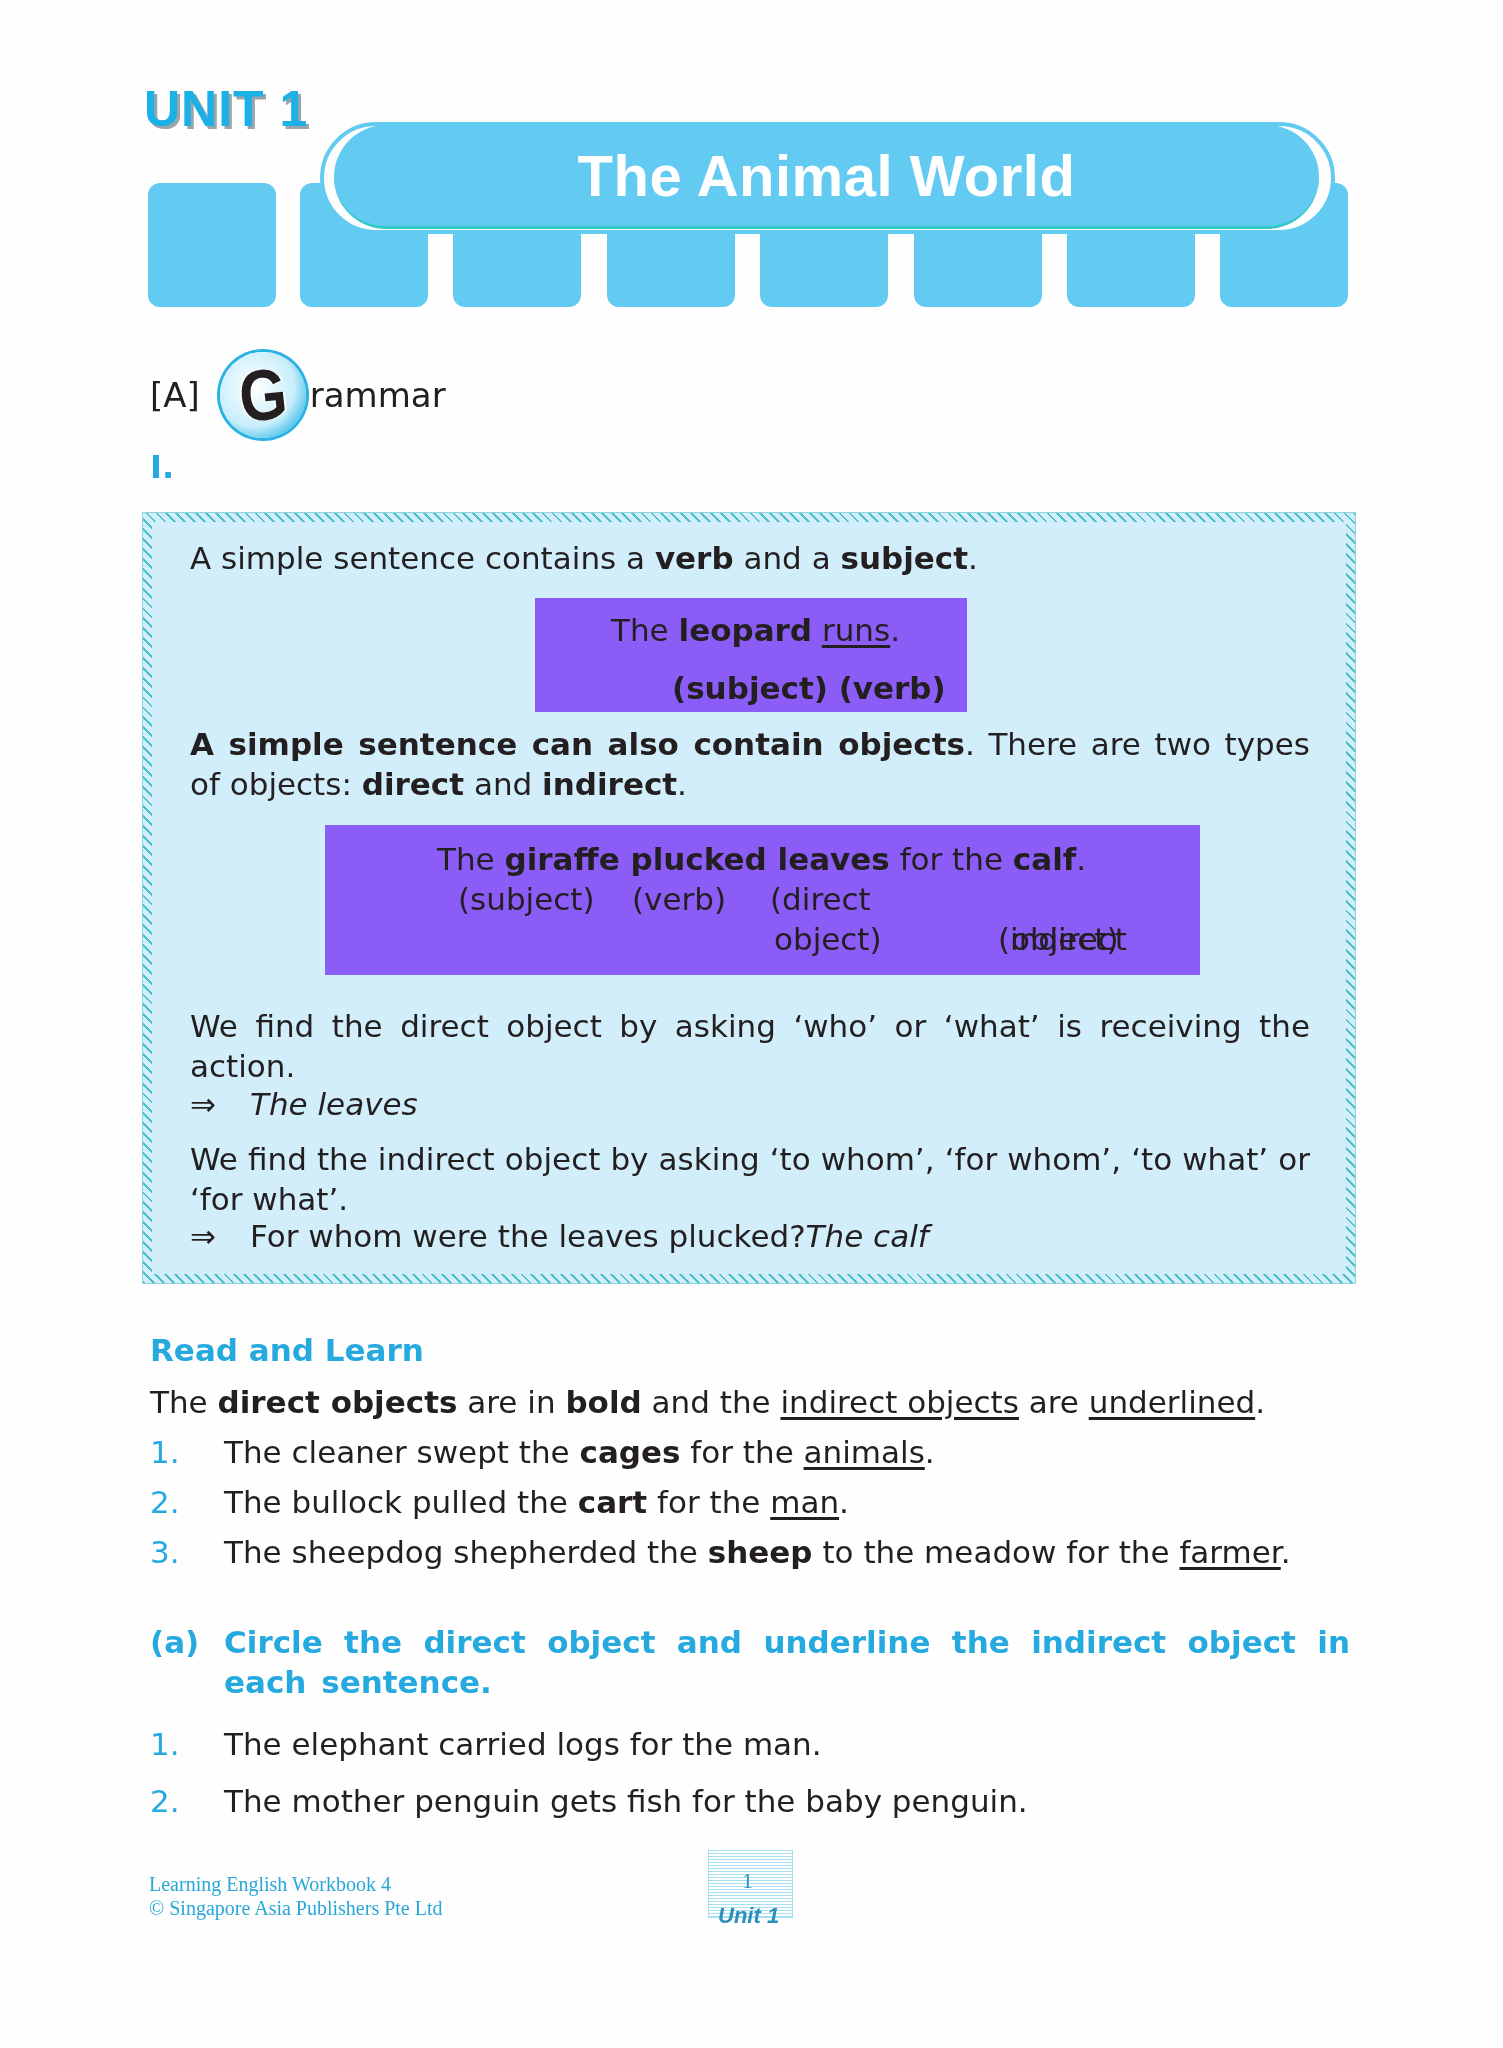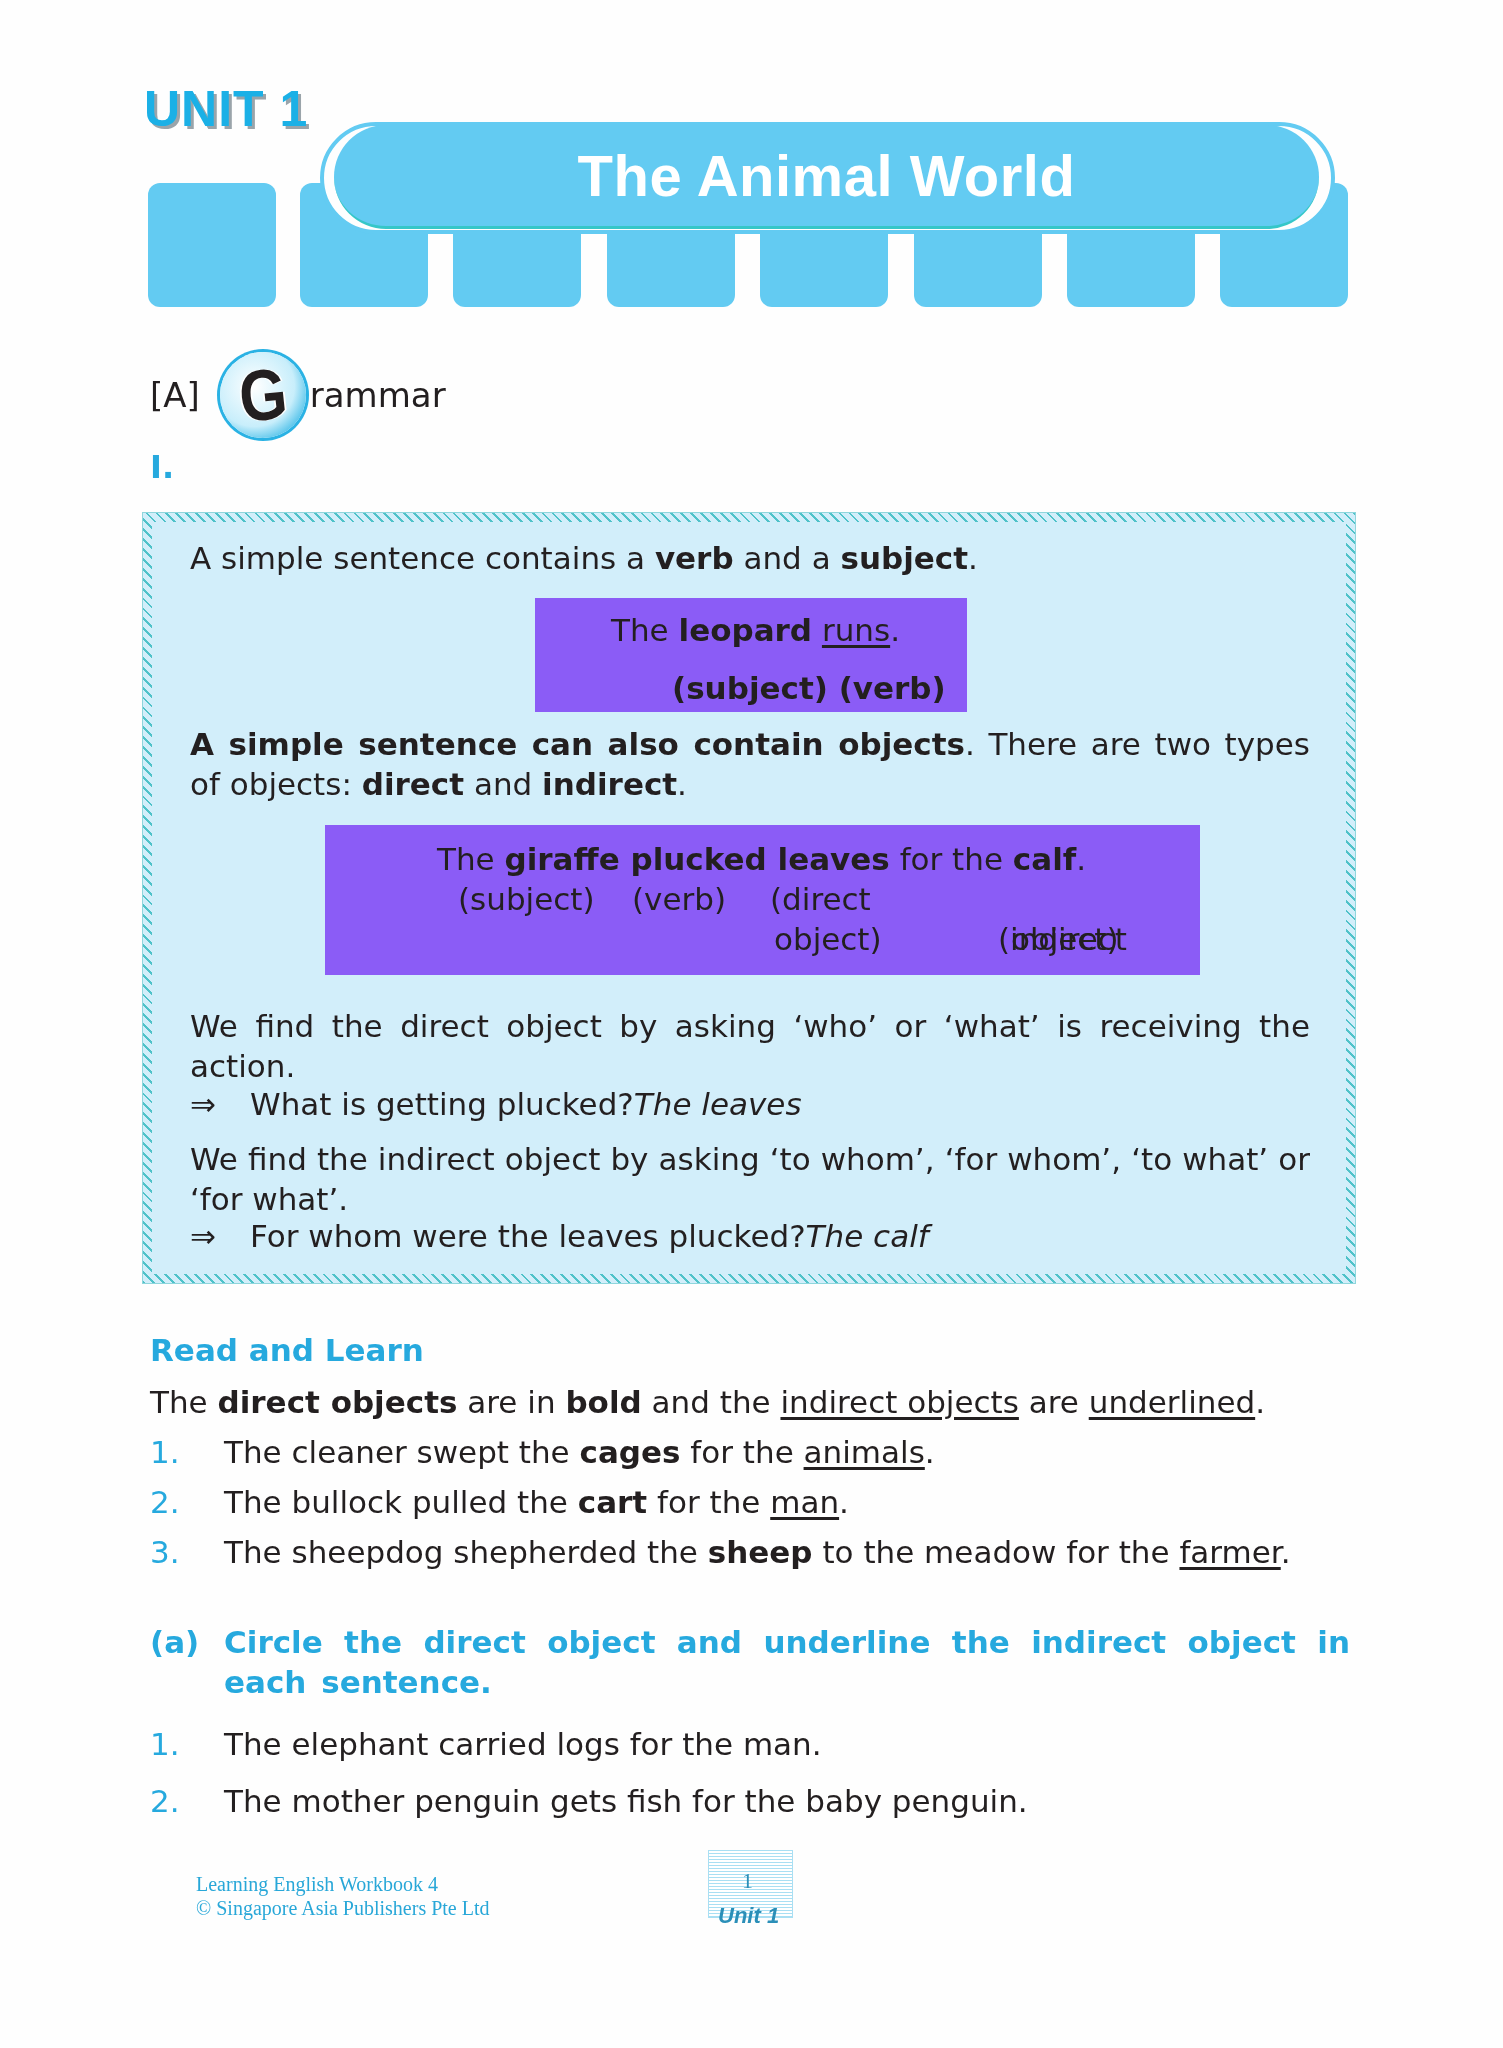--- a/index.html
+++ b/index.html
@@ -78,21 +78,21 @@
   .blue-head { position: absolute; left: 150px; font-size: 31px; font-weight: bold; color: #26a9de; }
   .plain { position: absolute; left: 150px; font-size: 31px; color: #231f20; }
   .list-item { position: absolute; left: 150px; font-size: 31px; display: flex; color: #231f20; }
   .list-item .n { width: 74px; color: #26a9de; }
 
   .exercise-head { position: absolute; left: 150px; top: 1622px; width: 1200px; font-size: 31px; font-weight: bold; color: #26a9de; display: flex; line-height: 40px; }
   .exercise-head .n { width: 74px; flex-shrink: 0; }
   .exercise-head .t { text-align: justify; text-align-last: left; word-spacing: 4px; }
 
   
-  .footer-text { position: absolute; left: 149px; top: 1872px; font-family: "Liberation Serif", serif; font-size: 20px; color: #28a7d8; line-height: 24px; margin-left: 47px; }
+  .footer-text { position: absolute; left: 149px; top: 1872px; font-family: "Liberation Serif", serif; font-size: 20px; color: #28a7d8; line-height: 24px; }
   .page-badge { position: absolute; left: 708px; top: 1850px; width: 85px; height: 68px;
     background: repeating-linear-gradient(0deg, #a9dff3 0 1px, #ffffff 1px 3px);
     border: 1px solid #a9dff3; }
   .page-num { position: absolute; left: 742px; top: 1868px; font-family: "Liberation Serif", serif; font-size: 22px; color: #2b8fb8; }
   .page-unit { position: absolute; left: 718px; top: 1903px; font-family: "Liberation Sans", sans-serif; font-style: italic; font-weight: bold; font-size: 22px; color: #2b8fb8; }
 </style>
 </head>
 <body>
 
 <div class="unit-label">UNIT 1</div>
@@ -140,21 +140,20 @@
   <div class="lbl" style="left:307px;top:54px;">(verb)</div>
   <div class="lbl" style="left:445px;top:54px;">(direct</div>
   <div class="lbl" style="left:449px;top:94px;">object)</div>
   <div class="lbl" style="left:673px;top:54px;margin-top:40px;">(indirect</div>
   <div class="lbl" style="left:686px;top:94px;">object)</div>
 </div>
 
 <div class="box-text justify" style="top:1006px;word-spacing:6px;">We find the direct object by asking ‘who’ or ‘what’ is receiving the action.</div>
 <div class="arrow-line" style="top:1086px;">
   <span class="arr">⇒</span>
-  <span>What is getting plucked? </span>
     <i>The leaves</i>
 </div>
 
 <div class="box-text justify" style="top:1139px;">We find the indirect object by asking ‘to whom’, ‘for whom’, ‘to what’ or ‘for what’.</div>
 <div class="arrow-line" style="top:1218px;">
   <span class="arr">⇒</span>
   <span>For whom were the leaves plucked? </span>
     <i>The calf</i>
 </div>
 

